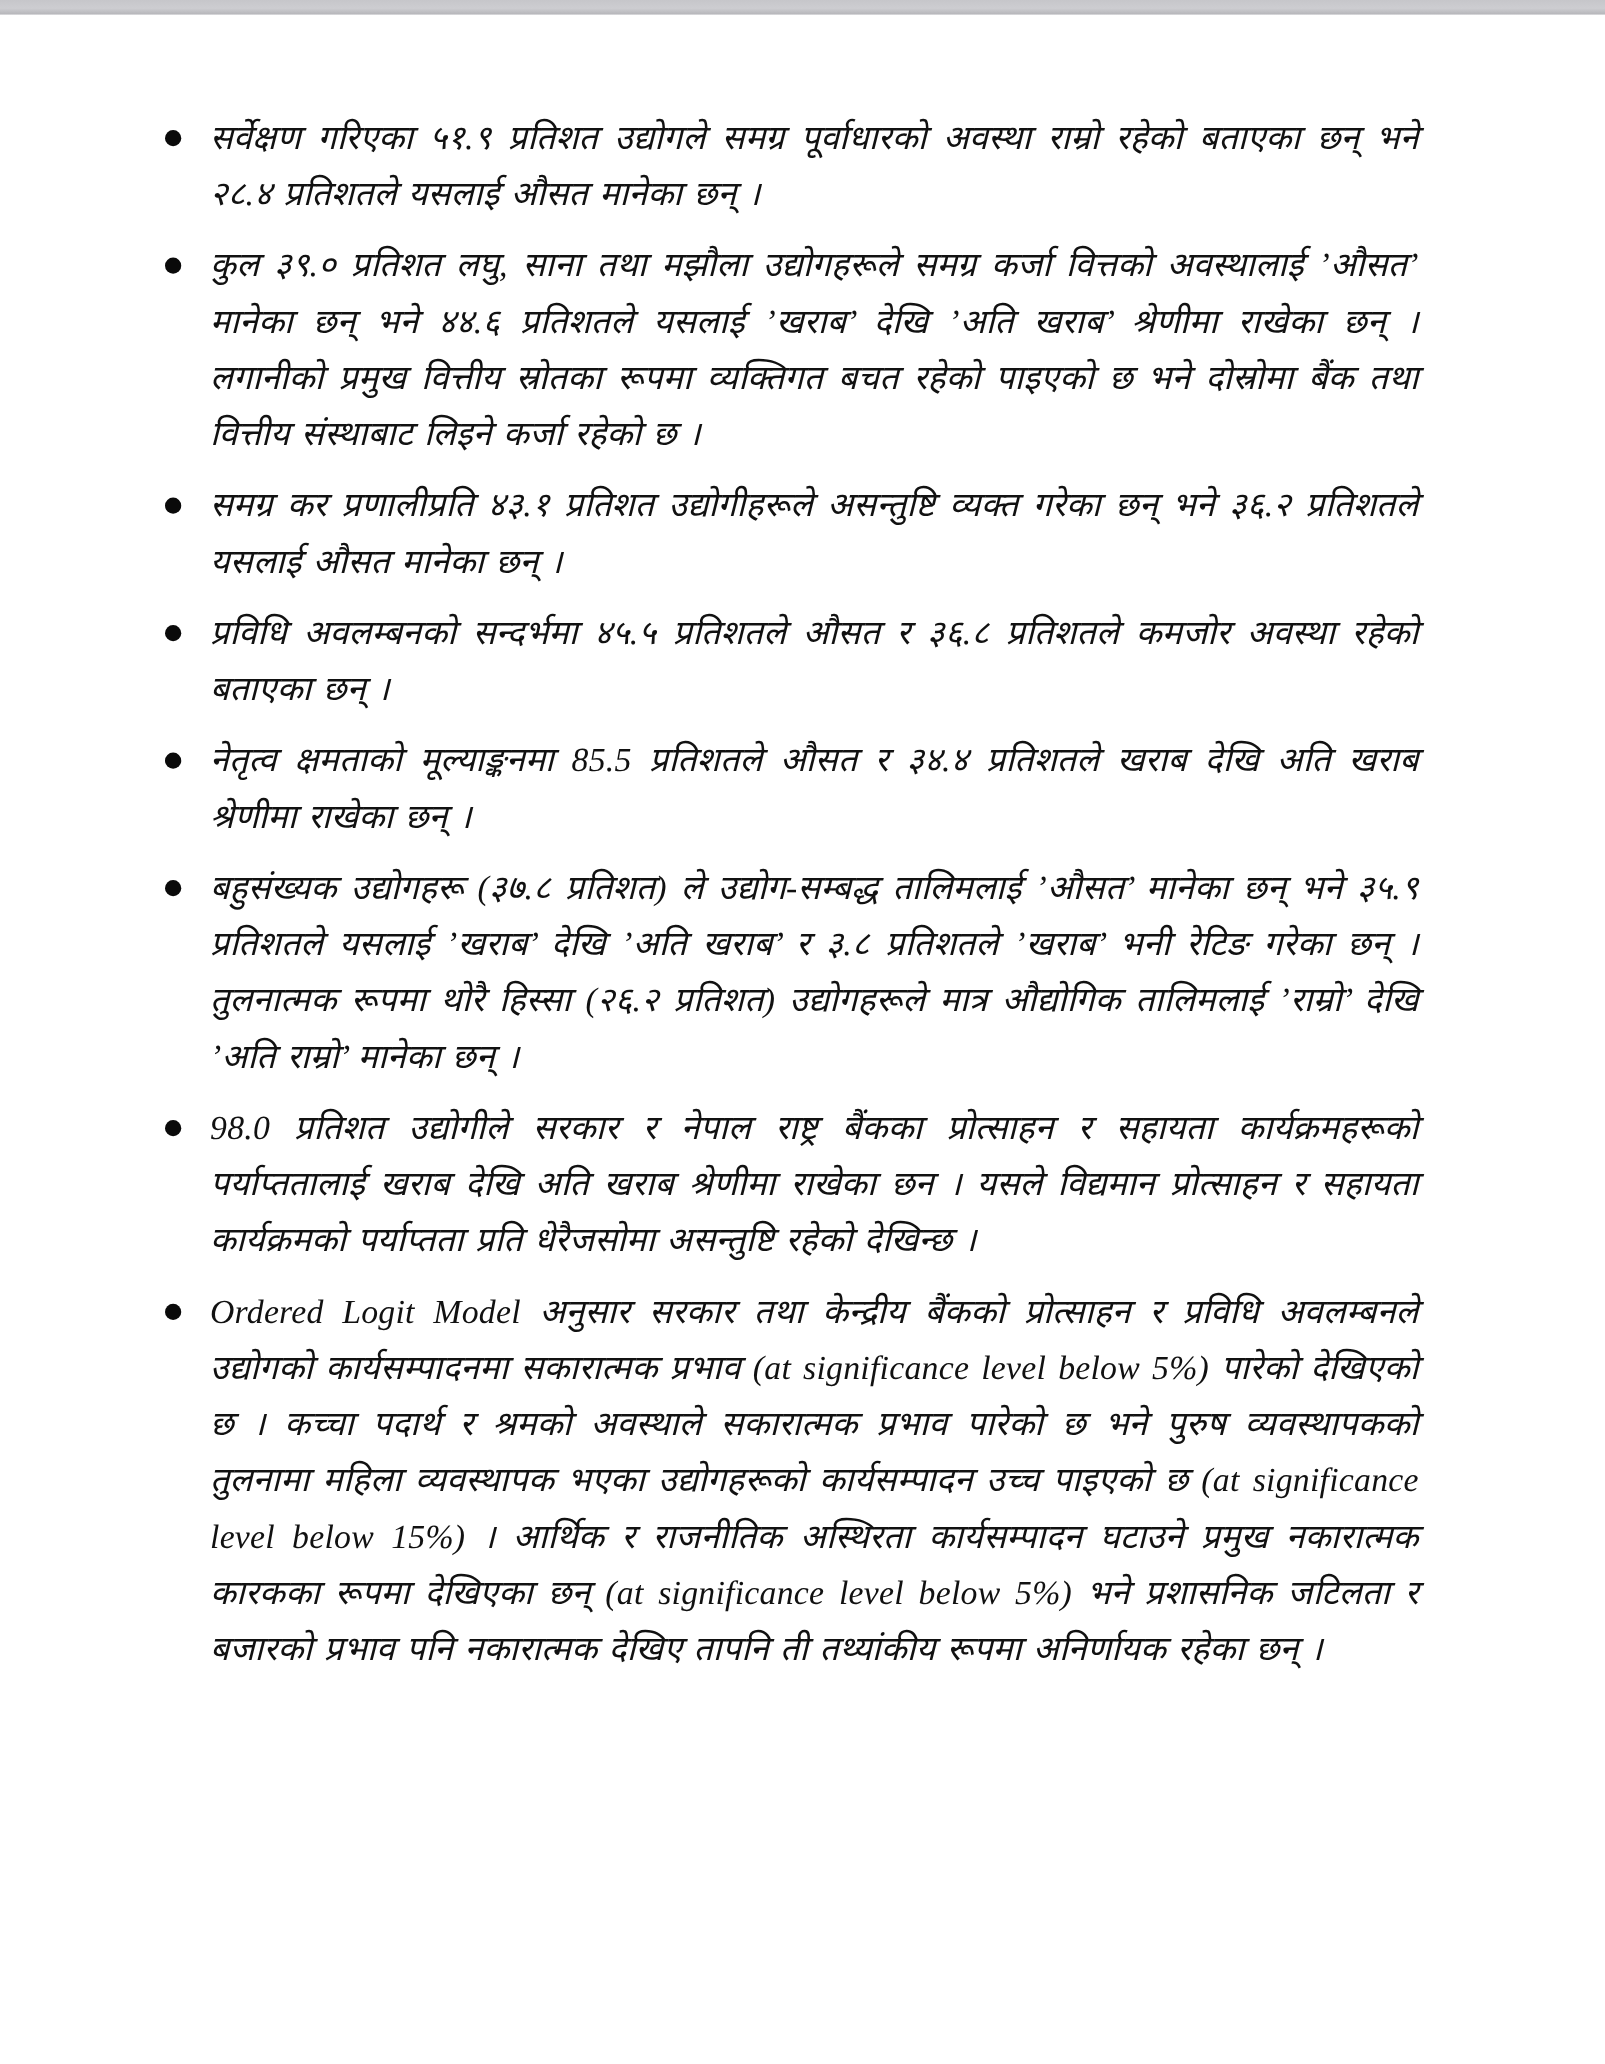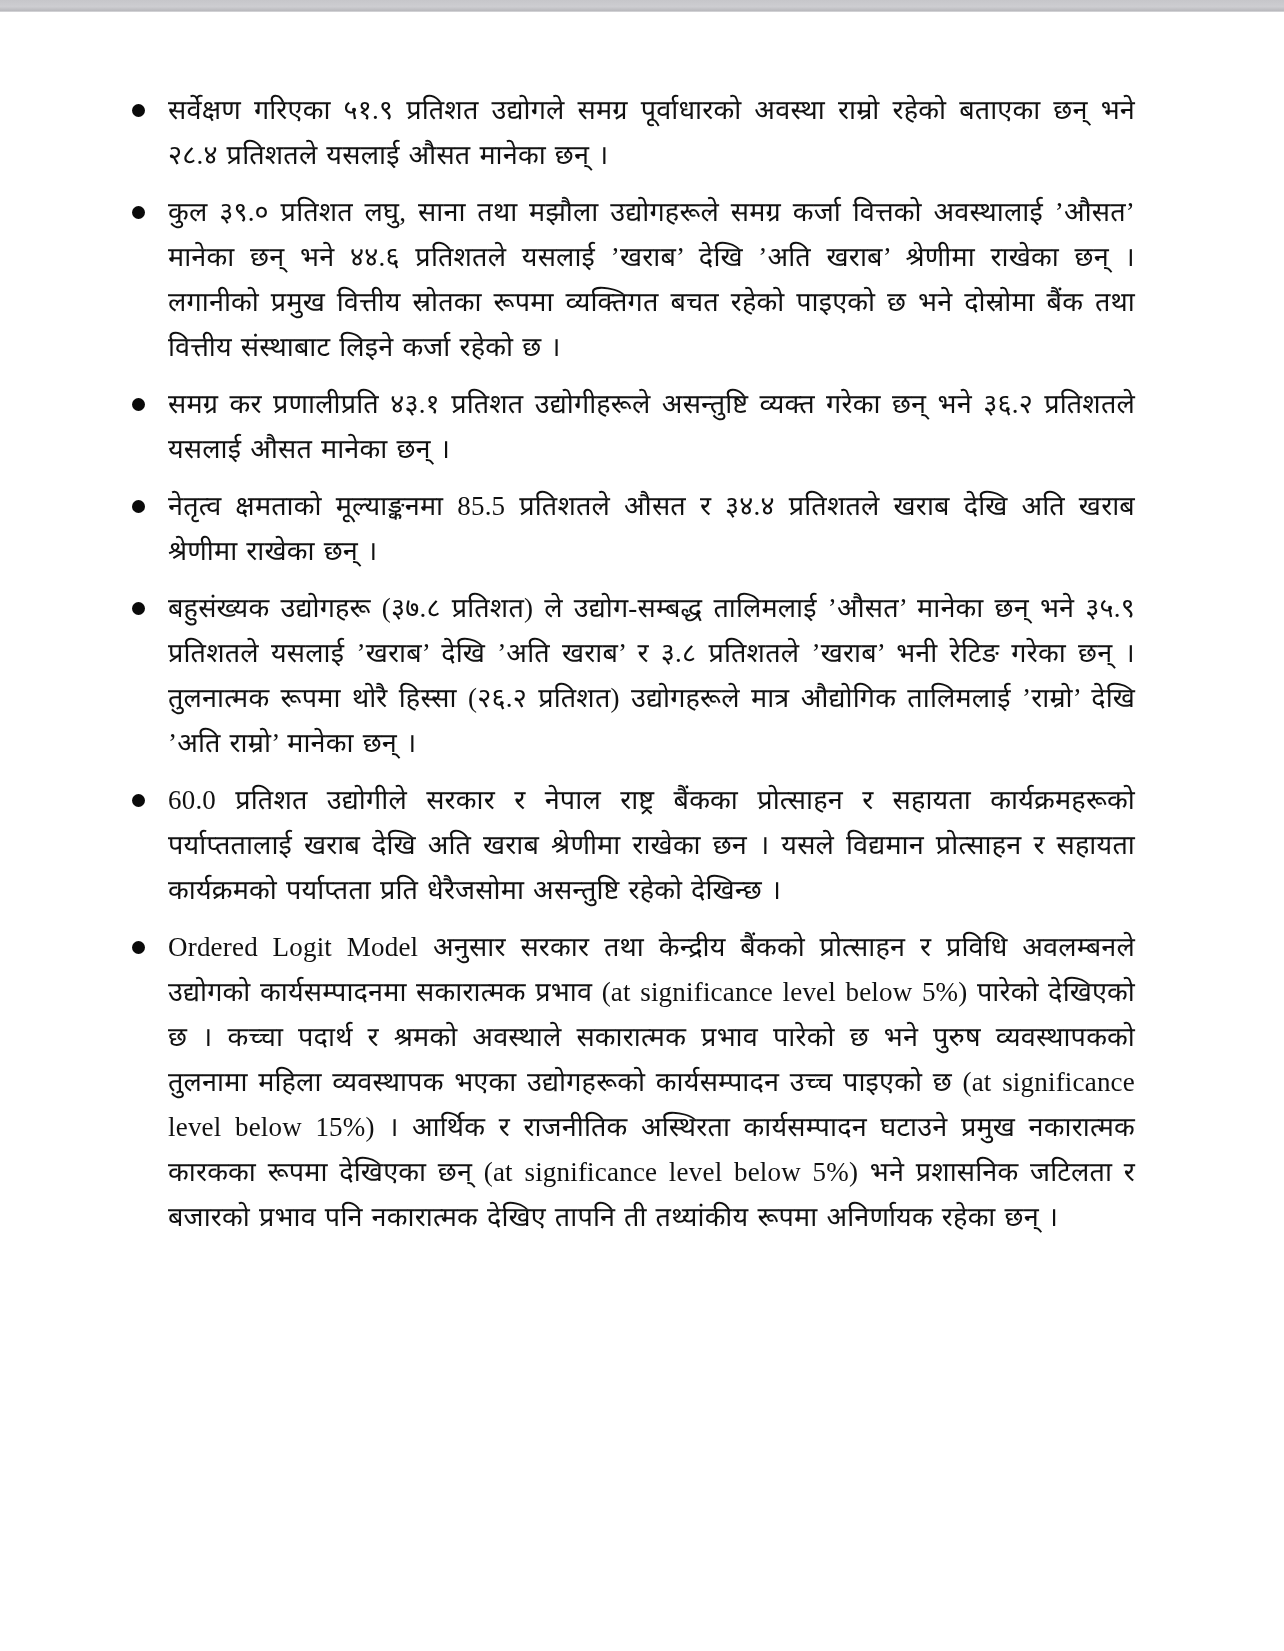--- a/index.html
+++ b/index.html
@@ -25,20 +25,21 @@
   .page {
     position: absolute;
     top: 88px;
     left: 130px;
     width: 1005px;
   }
   .item {
     position: relative;
     padding-left: 38px;
     margin-bottom: 12px;
+    font-style: italic;
   }
   .dot {
     position: absolute;
     left: 2px;
     top: 16px;
     width: 13px;
     height: 13px;
     border-radius: 50%;
     background: #0a0a0a;
   }
@@ -67,35 +68,39 @@
     <span class="dot"></span>
     <div class="txt">कुल ३९.० प्रतिशत लघु, साना तथा मझौला उद्योगहरूले समग्र कर्जा वित्तको अवस्थालाई ’औसत’ मानेका छन् भने ४४.६ प्रतिशतले यसलाई ’खराब’ देखि ’अति खराब’ श्रेणीमा राखेका छन् । लगानीको प्रमुख वित्तीय स्रोतका रूपमा व्यक्तिगत बचत रहेको पाइएको छ भने दोस्रोमा बैंक तथा वित्तीय संस्थाबाट लिइने कर्जा रहेको छ ।</div>
   </div>
 
   <div class="item">
     <span class="dot"></span>
     <div class="txt">समग्र कर प्रणालीप्रति ४३.१ प्रतिशत उद्योगीहरूले असन्तुष्टि व्यक्त गरेका छन् भने ३६.२ प्रतिशतले यसलाई औसत मानेका छन् ।</div>
   </div>
 
 
+  <div class="item">
+    <span class="dot"></span>
+    <div class="txt">प्रविधि अवलम्बनको सन्दर्भमा ४५.५ प्रतिशतले औसत र ३६.८ प्रतिशतले कमजोर अवस्था रहेको बताएका छन् ।</div>
+  </div>
 
   <div class="item">
     <span class="dot"></span>
     <div class="txt">नेतृत्व क्षमताको मूल्याङ्कनमा 85.5 प्रतिशतले औसत र ३४.४ प्रतिशतले खराब देखि अति खराब श्रेणीमा राखेका छन् ।</div>
   </div>
 
 
   <div class="item">
     <span class="dot"></span>
     <div class="txt">बहुसंख्यक उद्योगहरू (३७.८ प्रतिशत) ले उद्योग-सम्बद्ध तालिमलाई ’औसत’ मानेका छन् भने ३५.९ प्रतिशतले यसलाई ’खराब’ देखि ’अति खराब’ र ३.८ प्रतिशतले ’खराब’ भनी रेटिङ गरेका छन् । तुलनात्मक रूपमा थोरै हिस्सा (२६.२ प्रतिशत) उद्योगहरूले मात्र औद्योगिक तालिमलाई ’राम्रो’ देखि ’अति राम्रो’ मानेका छन् ।</div>
   </div>
 
   <div class="item">
     <span class="dot"></span>
-    <div class="txt">60.0 प्रतिशत उद्योगीले सरकार र नेपाल राष्ट्र बैंकका प्रोत्साहन र सहायता कार्यक्रमहरूको पर्याप्ततालाई खराब देखि अति खराब श्रेणीमा राखेका छन । यसले विद्यमान प्रोत्साहन र सहायता कार्यक्रमको पर्याप्तता प्रति धेरैजसोमा असन्तुष्टि रहेको देखिन्छ ।</div>
+    <div class="txt">98.0 प्रतिशत उद्योगीले सरकार र नेपाल राष्ट्र बैंकका प्रोत्साहन र सहायता कार्यक्रमहरूको पर्याप्ततालाई खराब देखि अति खराब श्रेणीमा राखेका छन । यसले विद्यमान प्रोत्साहन र सहायता कार्यक्रमको पर्याप्तता प्रति धेरैजसोमा असन्तुष्टि रहेको देखिन्छ ।</div>
   </div>
 
   <div class="item">
     <span class="dot"></span>
     <div class="txt">Ordered Logit Model अनुसार सरकार तथा केन्द्रीय बैंकको प्रोत्साहन र प्रविधि अवलम्बनले उद्योगको कार्यसम्पादनमा सकारात्मक प्रभाव (at significance level below 5%) पारेको देखिएको छ । कच्चा पदार्थ र श्रमको अवस्थाले सकारात्मक प्रभाव पारेको छ भने पुरुष व्यवस्थापकको तुलनामा महिला व्यवस्थापक भएका उद्योगहरूको कार्यसम्पादन उच्च पाइएको छ (at significance level below 15%) । आर्थिक र राजनीतिक अस्थिरता कार्यसम्पादन घटाउने प्रमुख नकारात्मक कारकका रूपमा देखिएका छन् (at significance level below 5%) भने प्रशासनिक जटिलता र बजारको प्रभाव पनि नकारात्मक देखिए तापनि ती तथ्यांकीय रूपमा अनिर्णायक रहेका छन् ।</div>
   </div>
 
 </div>
 
 </body></html>

